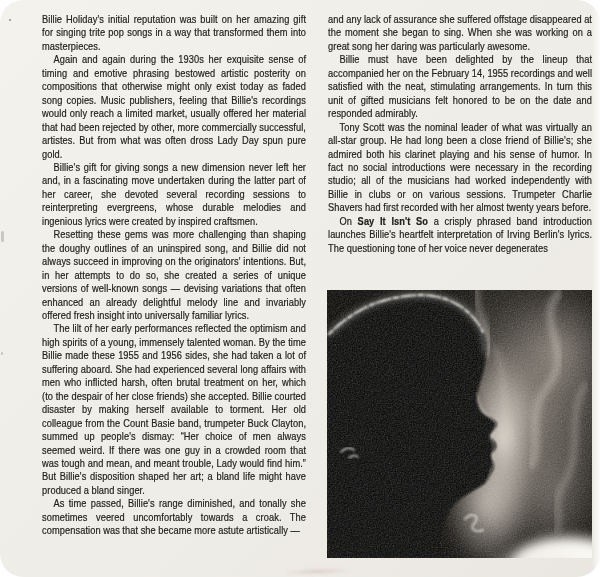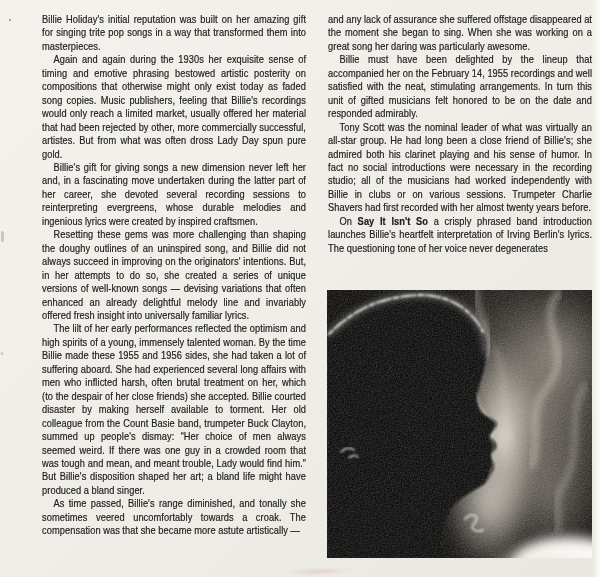--- a/index.html
+++ b/index.html
@@ -3,20 +3,21 @@
 <meta charset="utf-8">
 <style>
   html, body { margin: 0; padding: 0; }
   body {
     width: 600px; height: 577px; overflow: hidden;
     font-family: "Liberation Sans", "DejaVu Sans", sans-serif;
   }
   .page {
     position: relative; width: 600px; height: 577px; overflow: hidden;
     background: linear-gradient(135deg, #f4f2ed 0%, #efede7 55%, #e9e7e0 100%);
+    border-radius: 23px;
   }
   .col {
     position: absolute; top: 13px; width: 322px;
     transform: scaleX(0.82); transform-origin: 0 0;
     font-size: 11.3px; line-height: 13.45px;
     text-align: justify; color: #21201e;
     letter-spacing: 0.1px; word-spacing: -0.2px;
     -webkit-text-stroke: 0.2px #21201e;
     hyphens: auto; -webkit-hyphens: auto;
   }

